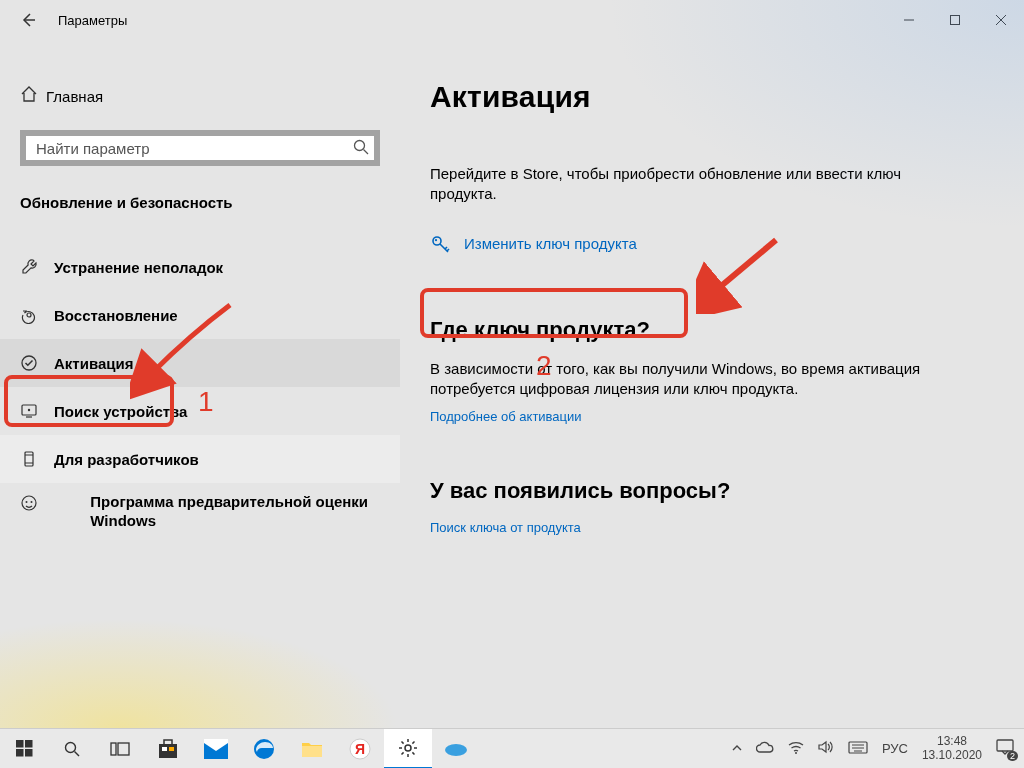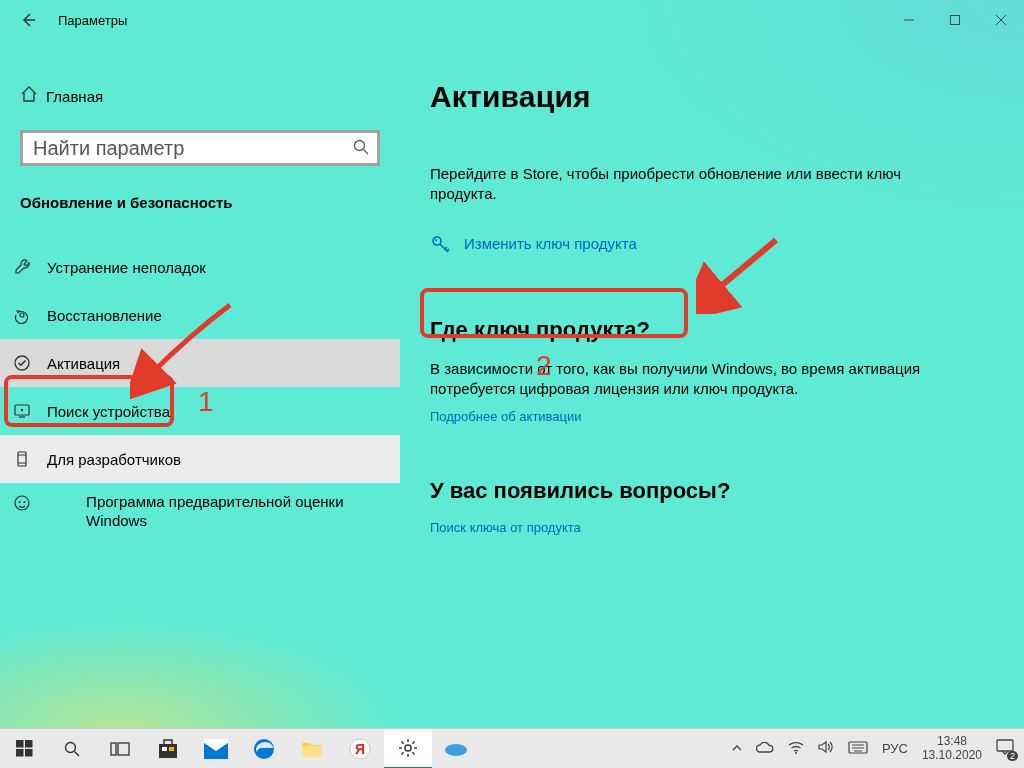--- a/index.html
+++ b/index.html
@@ -1,38 +1,38 @@
 <!DOCTYPE html>
 <html><head>
 <meta charset="utf-8">
 <style>
   * { margin: 0; padding: 0; box-sizing: border-box; font-family: "Segoe UI", Tahoma, sans-serif; }
   html, body { width: 1024px; height: 768px; overflow: hidden; background: #fff; color: #000; }
-  .window { width: 1024px; height: 728px; display: flex; flex-direction: column; background: #5eead4; }
+  .window { width: 1024px; height: 728px; display: flex; flex-direction: column; background: #e5e5e5; }
   
   .titlebar { height: 40px; display: flex; align-items: center; padding-left: 8px; }
   .titlebar .back { width: 40px; height: 40px; display: flex; align-items: center; justify-content: center; font-size: 16px; color: #333; cursor: default; }
   .titlebar .title { font-size: 13px; margin-left: 10px; }
   .titlebar .spacer { flex: 1; }
   .winbtn { width: 46px; height: 40px; display: flex; align-items: center; justify-content: center; color: #333; }
   .winbtn svg { stroke: #333; }
   
   .body { flex: 1; display: flex; }
   .sidebar { width: 400px; padding: 0; }
   .content { flex: 1; padding: 0 0 0 30px; }
   
   .home-row { display: flex; align-items: center; height: 44px; padding-left: 20px; margin-top: 34px; }
   .home-row .icon { width: 26px; font-size: 16px; color: #333; }
   .home-row .label { font-size: 15px; }
   .search-wrap { margin: 12px 20px 0 20px; position: relative; }
-  .search { width: 100%; height: 36px; border: 3px solid #a3a3a3; background: #fff; padding: 0 36px 0 10px; font-size: 20px; outline: none; }
+  .search { width: 100%; height: 36px; border: 6px solid #a3a3a3; background: #fff; padding: 0 36px 0 10px; font-size: 15px; outline: none; }
   .search::placeholder { color: #555; }
   .search-icon { position: absolute; right: 10px; top: 8px; width: 18px; height: 18px; color: #555; }
   .section-title { font-size: 15px; font-weight: 600; margin: 28px 0 14px 20px; }
-  .nav-item { display: flex; align-items: center; height: 48px; padding-left: 13px; cursor: default; }
+  .nav-item { display: flex; align-items: center; height: 48px; padding-left: 20px; cursor: default; font-weight: bold; }
   .nav-item.selected { background: #d9d9d9; }
   .nav-item .icon { width: 34px; height: 20px; display: flex; align-items: center; color: #333; }
   .nav-item .label { font-size: 15px; }
   .nav-item.developers { background: #ececec; }
   .nav-item.multi { height: 56px; align-items: flex-start; padding-top: 10px; gap: 40px; }
   .nav-item.multi .label { line-height: 1.25; }
   
   .heading { font-size: 30px; font-weight: 600; margin-top: 40px; margin-bottom: 50px; letter-spacing: .2px; }
   .para { font-size: 15px; line-height: 1.35; max-width: 540px; margin-bottom: 24px; }
   .linkrow { display: flex; align-items: center; gap: 12px; color: #0067c0; font-size: 15px; height: 30px; margin-bottom: 18px; cursor: default; }

